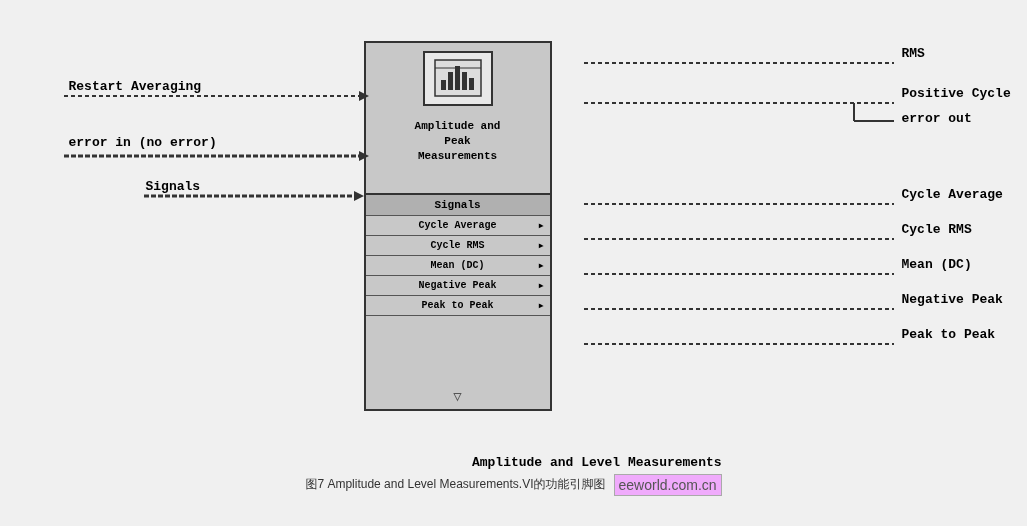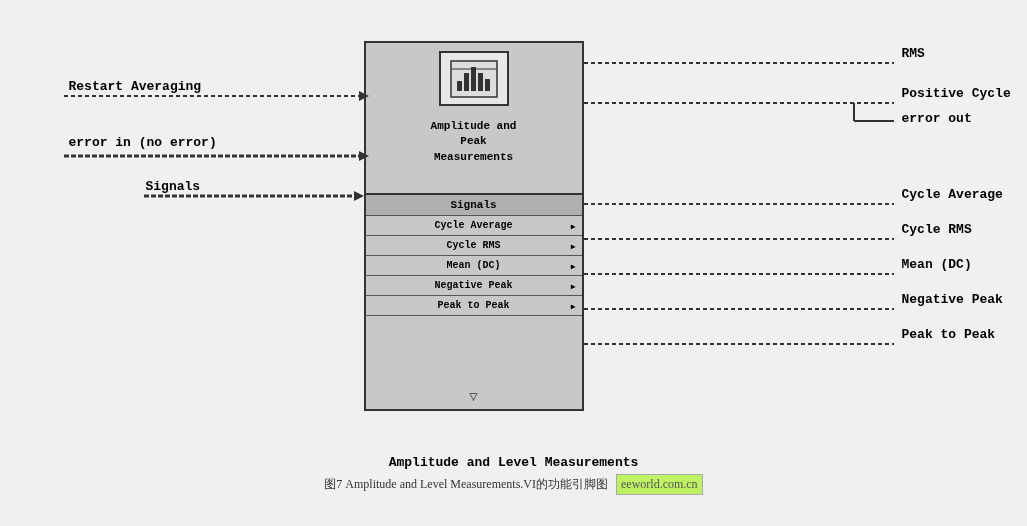--- a/index.html
+++ b/index.html
@@ -26,21 +26,21 @@
     .diagram-area {
       position: relative;
       width: 900px;
       height: 400px;
     }
     
     .main-block {
       position: absolute;
       left: 300px;
       top: 10px;
-      width: 220px;
+      width: 188px;
       height: 370px;
       background: #c8c8c8;
       border: 2px solid #333;
     }
     
     .icon-area {
       position: absolute;
       top: 8px;
       left: 50%;
       transform: translateX(-50%);
@@ -114,45 +114,45 @@
     .scroll-indicator {
       position: absolute;
       bottom: 4px;
       left: 50%;
       transform: translateX(-50%);
       font-size: 14px;
       color: #555;
     }
     
     .caption-area {
-      text-align: center;
+      text-align: right;
       margin-top: 24px;
     }
     .caption-title {
       font-family: 'Courier New', Courier, monospace;
       font-size: 13px;
       font-weight: bold;
       color: #000;
       margin-bottom: 4px;
     }
     .caption-subtitle {
-      font-family: Liberation Serif, serif;
+      font-family: Liberation Sans, sans-serif;
       font-size: 12px;
       color: #333;
       display: flex;
       align-items: center;
       justify-content: center;
       gap: 8px;
     }
     .watermark {
       display: inline-block;
-      background: #bef264;
+      background: #f0abfc;
       border: 1px solid #aaa;
       padding: 2px 4px;
-      font-size: 12px;
+      font-size: 14px;
       color: #555;
     }
     
     .waveform-svg {
       width: 50px;
       height: 40px;
     }
   </style>
 </head>
 <body>

